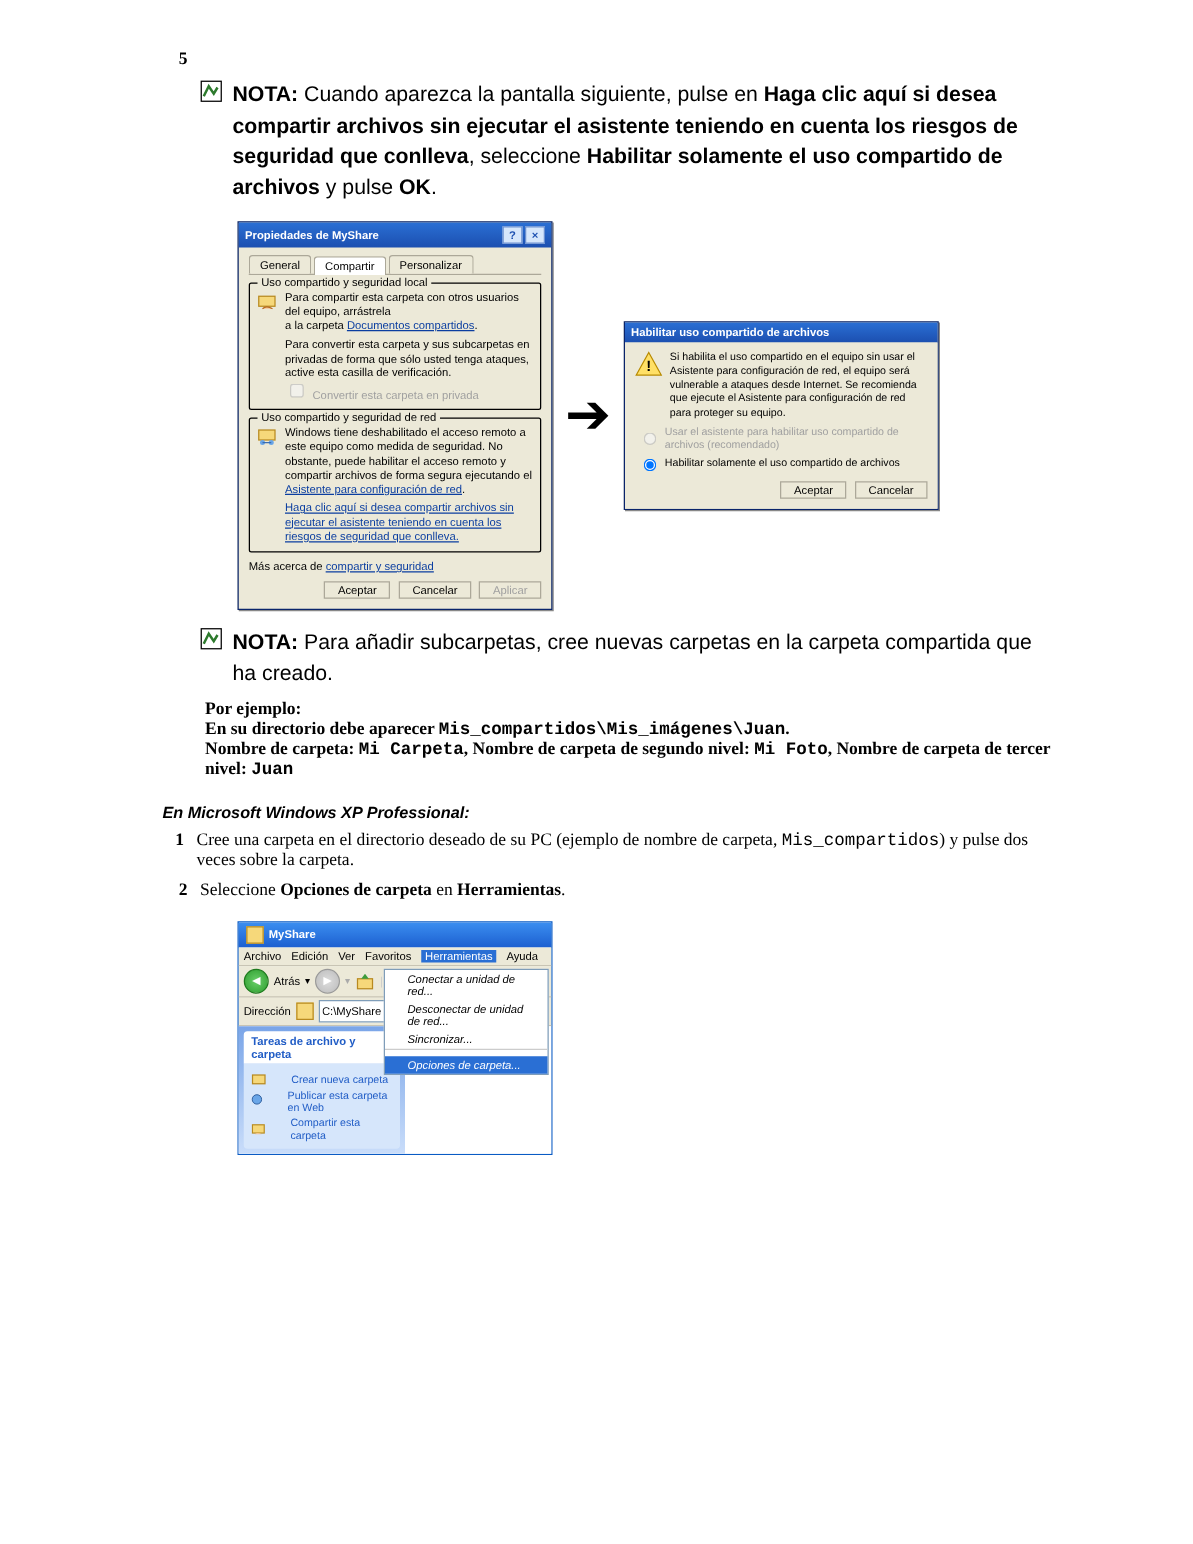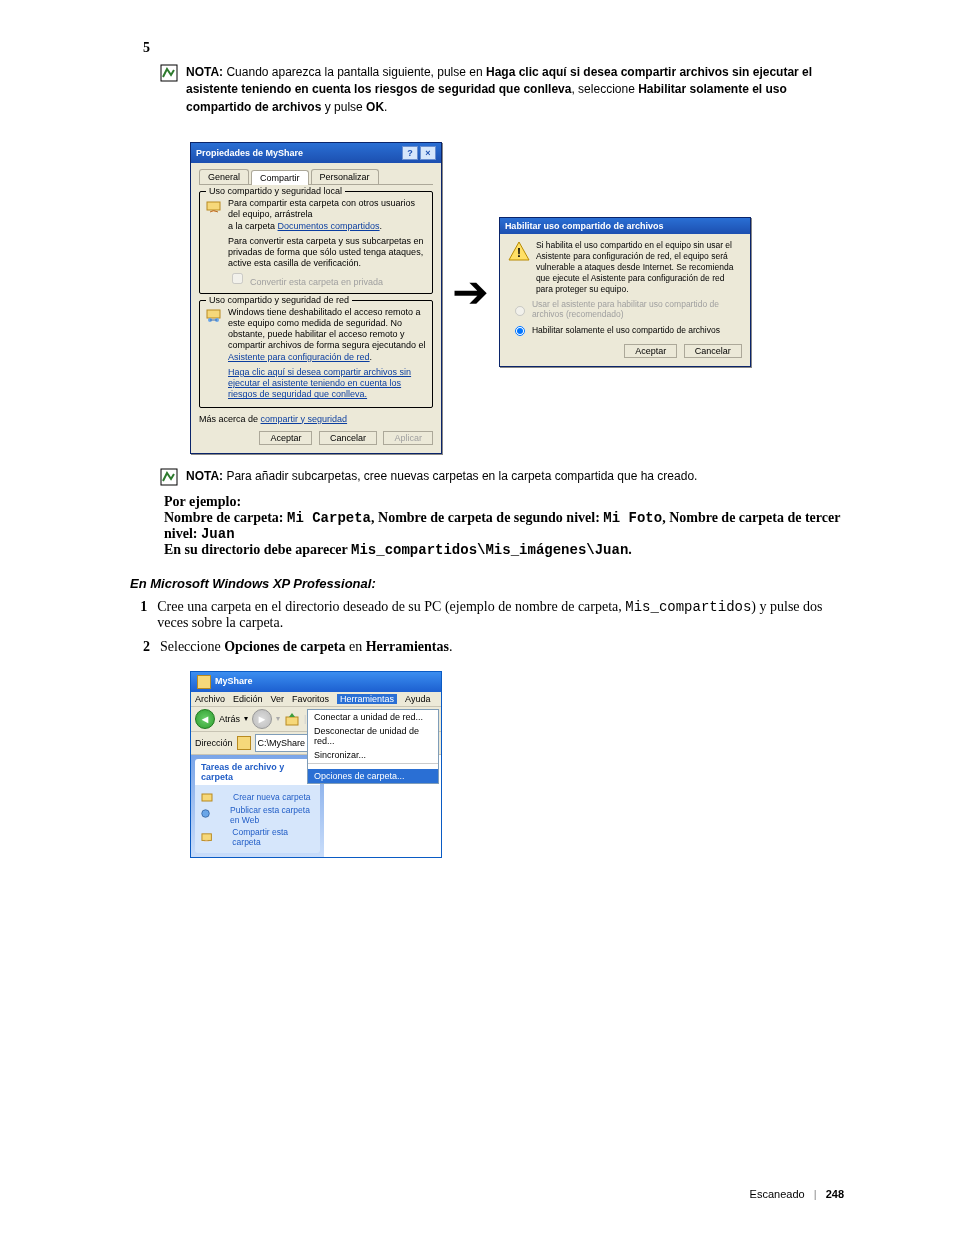--- a/index.html
+++ b/index.html
@@ -13,21 +13,21 @@
   }
   .page {
     padding: 40px 110px 40px 130px;
   }
   .num { display:inline-block; width:20px; text-align:right; font-weight:bold; margin-right:10px;}
   .serif { font-family: Georgia, 'Times New Roman', serif; font-size: 14px; }
   .b { font-weight: bold; }
   .note-row { display:flex; align-items:flex-start; margin: 8px 0 8px 30px; }
   .note-icon { width:18px; height:18px; flex:0 0 18px; margin-right:8px; position:relative; }
   .note-icon svg { width:18px; height:18px; }
-  .note-text { font-family: Arial, sans-serif; font-size: 12px; line-height:1.45; }
+  .note-text { font-family: Arial, sans-serif; font-size: 17px; line-height:1.45; }
   .note-label { font-weight: bold; }
   .mono { font-family: "Courier New", monospace; }
   .indent { margin-left: 34px; font-weight: bold; }
   .subhead { font-family: Arial, sans-serif; font-weight: bold; font-style: italic; font-size: 13px; margin: 18px 0 8px 0; }
   .figrow { display:flex; align-items:center; gap:10px; margin:14px 0 14px 60px; }
 
   
   .win {
     font-family: Tahoma, Arial, sans-serif;
     font-size: 9px;
@@ -79,21 +79,21 @@
   .exp { width:250px; font-family: Tahoma, Arial, sans-serif; font-size:9px; border:1px solid #0a5bc4;}
   .exp .titlebar { background: linear-gradient(#3b8ef0,#1c5fd0); color:#fff; padding:3px 6px; font-weight:bold;}
   .menubar { background:#ece9d8; padding:2px 4px; border-bottom:1px solid #c8c4b4; display:flex; gap:8px; font-size:9px;}
   .menubar span { }
   .toolbar2 { background:#ece9d8; padding:2px 4px; border-bottom:1px solid #c8c4b4; display:flex; align-items:center; gap:4px; font-size:9px; position:relative;}
   .circ { width:18px; height:18px; border-radius:50%; display:inline-flex; align-items:center; justify-content:center; color:#fff; font-size:11px;}
   .circ.green { background: radial-gradient(#6bd06b,#2d9c2d); border:1px solid #1e7a1e;}
   .circ.grey { background: radial-gradient(#ddd,#bbb); border:1px solid #999;}
   .ticon { width:16px; height:16px; display:inline-block; }
   .dropdown-menu { position:absolute; right:2px; top:2px; background:#fff; border:1px solid #7f9db9; width:130px; font-size:9px; z-index:10;}
-  .dropdown-menu div { padding:2px 6px; }
+  .dropdown-menu div { padding:2px 18px;font-style:italic; }
   .dropdown-menu .hl { background:#2a6fd4; color:#fff; }
   .addrbar { background:#ece9d8; padding:2px 4px; border-bottom:1px solid #c8c4b4; display:flex; align-items:center; gap:4px; font-size:9px;}
   .addrbar input { font-size:9px; height:14px; flex:1; border:1px solid #7f9db9;}
   .expbody { display:flex; background:#fff; min-height:70px;}
   .tasks { width:125px; background: linear-gradient(#7aa5e8,#c9ddfa); padding:4px;}
   .taskhdr { background:#fff; color:#215dc6; font-weight:bold; font-size:9px; padding:3px 6px; border-radius:3px 3px 0 0; display:flex; justify-content:space-between;}
   .taskbody { background:#d6e6fb; padding:4px 6px; border-radius:0 0 3px 3px;}
   .taskbody div { display:flex; align-items:center; gap:20px; color:#215dc6; font-size:8.5px; margin:2px 0;}
   .tico { width:12px; height:12px; display:inline-block;}
 
@@ -117,21 +117,21 @@
           <path d="M3 13 L7 5 L11 11 L14 6" stroke="#2d7a2d" stroke-width="2" fill="none"></path>
         </svg>
     </span>
     <span class="note-text">
       <span class="note-label">NOTA: </span><span>Cuando aparezca la pantalla siguiente, pulse en </span><span class="b">Haga clic aquí si desea compartir archivos sin ejecutar el asistente teniendo en cuenta los riesgos de seguridad que conlleva</span><span>, seleccione </span><span class="b">Habilitar solamente el uso compartido de archivos</span><span> y pulse </span><span class="b">OK</span><span>.</span>
     </span>
   </div>
 
   <div class="figrow">
 
-    <div class="win" style="width:250px;margin-top:12px;">
+    <div class="win" style="width:250px;">
       <div class="titlebar">
         <span>Propiedades de MyShare</span>
         <span class="titlebtns">
           <span>?</span><span>×</span>
         </span>
       </div>
       <div class="body">
         <div class="tabs">
           <div class="tab">General</div>
           <div class="tab active">Compartir</div>
@@ -223,24 +223,24 @@
         </svg>
     </span>
     <span class="note-text">
       <span class="note-label">NOTA: </span><span>Para añadir subcarpetas, cree nuevas carpetas en la carpeta compartida que ha creado.</span>
     </span>
   </div>
 
   <div class="serif indent">
     <div>Por ejemplo:</div>
     <div>
+      <span>En su directorio debe aparecer </span><span class="mono">Mis_compartidos\Mis_imágenes\Juan</span><span>.</span>
+    </div>
+    <div>
       <span>Nombre de carpeta: </span><span class="mono">Mi Carpeta</span><span>, Nombre de carpeta de segundo nivel: </span><span class="mono">Mi Foto</span><span>, Nombre de carpeta de tercer nivel: </span><span class="mono">Juan</span>
-    </div>
-    <div>
-      <span>En su directorio debe aparecer </span><span class="mono">Mis_compartidos\Mis_imágenes\Juan</span><span>.</span>
     </div>
   </div>
 
   <div class="subhead">En Microsoft Windows XP Professional:</div>
 
   <div style="display:flex; margin-bottom:8px;">
     <span class="num serif">1</span>
     <span class="serif">
       <span>Cree una carpeta en el directorio deseado de su PC (ejemplo de nombre de carpeta, </span><span class="mono">Mis_compartidos</span><span>) y pulse dos veces sobre la carpeta.</span>
     </span>

